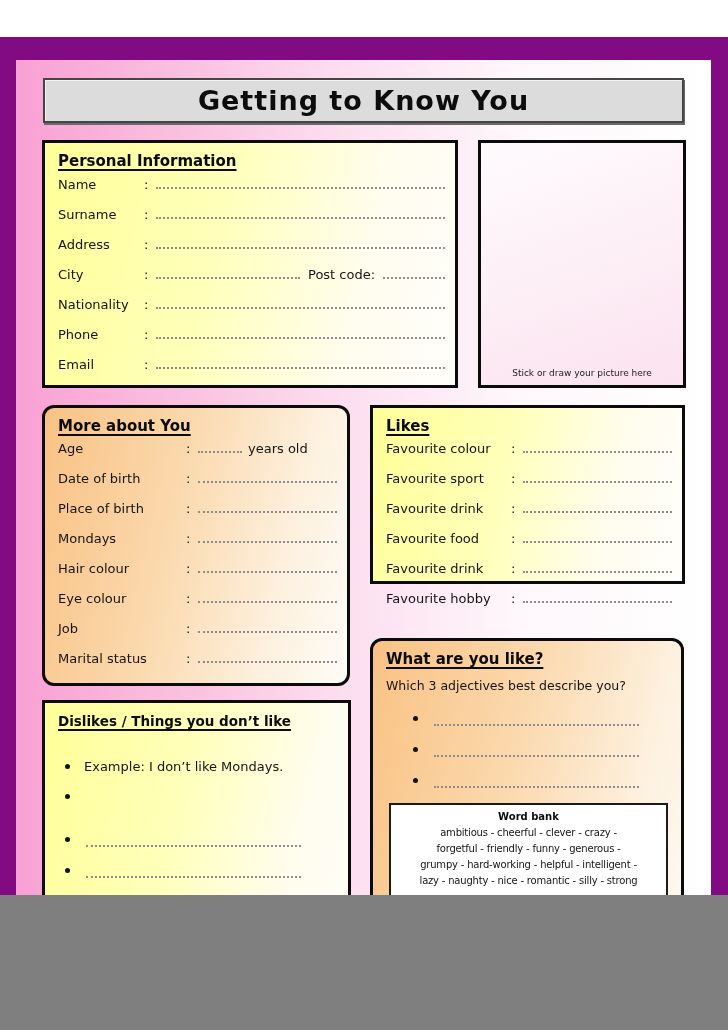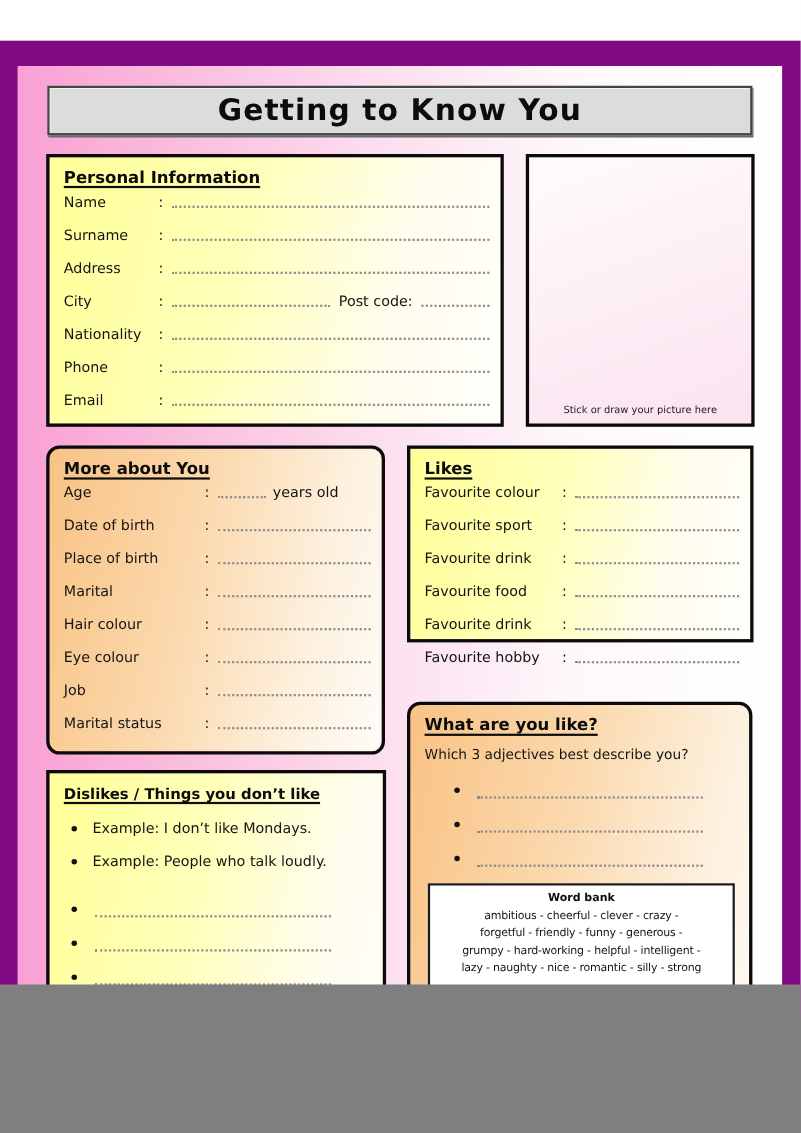--- a/index.html
+++ b/index.html
@@ -137,21 +137,21 @@
             <span class="lbl-w">Date of birth</span>
             <span class="colon">:</span>
             <span class="wline"></span>
           </div>
           <div class="frow">
             <span class="lbl-w">Place of birth</span>
             <span class="colon">:</span>
             <span class="wline"></span>
           </div>
           <div class="frow">
-            <span class="lbl-w">Marital</span>
+            <span class="lbl-w">Mondays</span>
             <span class="colon">:</span>
             <span class="wline"></span>
           </div>
           <div class="frow">
             <span class="lbl-w">Hair colour</span>
             <span class="colon">:</span>
             <span class="wline"></span>
           </div>
           <div class="frow">
             <span class="lbl-w">Eye colour</span>
@@ -228,28 +228,27 @@
           <div class="wb-title">Word bank</div>
           <div class="wb-line">ambitious - cheerful - clever - crazy -</div>
           <div class="wb-line">forgetful - friendly - funny - generous -</div>
           <div class="wb-line">grumpy - hard-working - helpful - intelligent -</div>
           <div class="wb-line">lazy - naughty - nice - romantic - silly - strong</div>
         </div>
       </div>
 
       <div class="box grad-yellow pad" style="left:26px; top:640px; width:309px; height:340px;">
         <span class="sec-head small">Dislikes / Things you don’t like</span>
-        <div style="margin-top:8px;">
+        <div style="margin-top:21px;">
           <div class="erow">
             <span class="dot"></span>
             <span class="ex-text">Example: I don’t like Mondays.</span>
           </div>
           <div class="erow">
             <span class="dot"></span>
-            <span class="ex-text">Example: People who talk loudly.</span>
           </div>
         </div>
         <div class="dis-bullets">
           <div class="brow">
             <span class="dot"></span>
             <span class="wline"></span>
           </div>
           <div class="brow">
             <span class="dot"></span>
             <span class="wline"></span>

